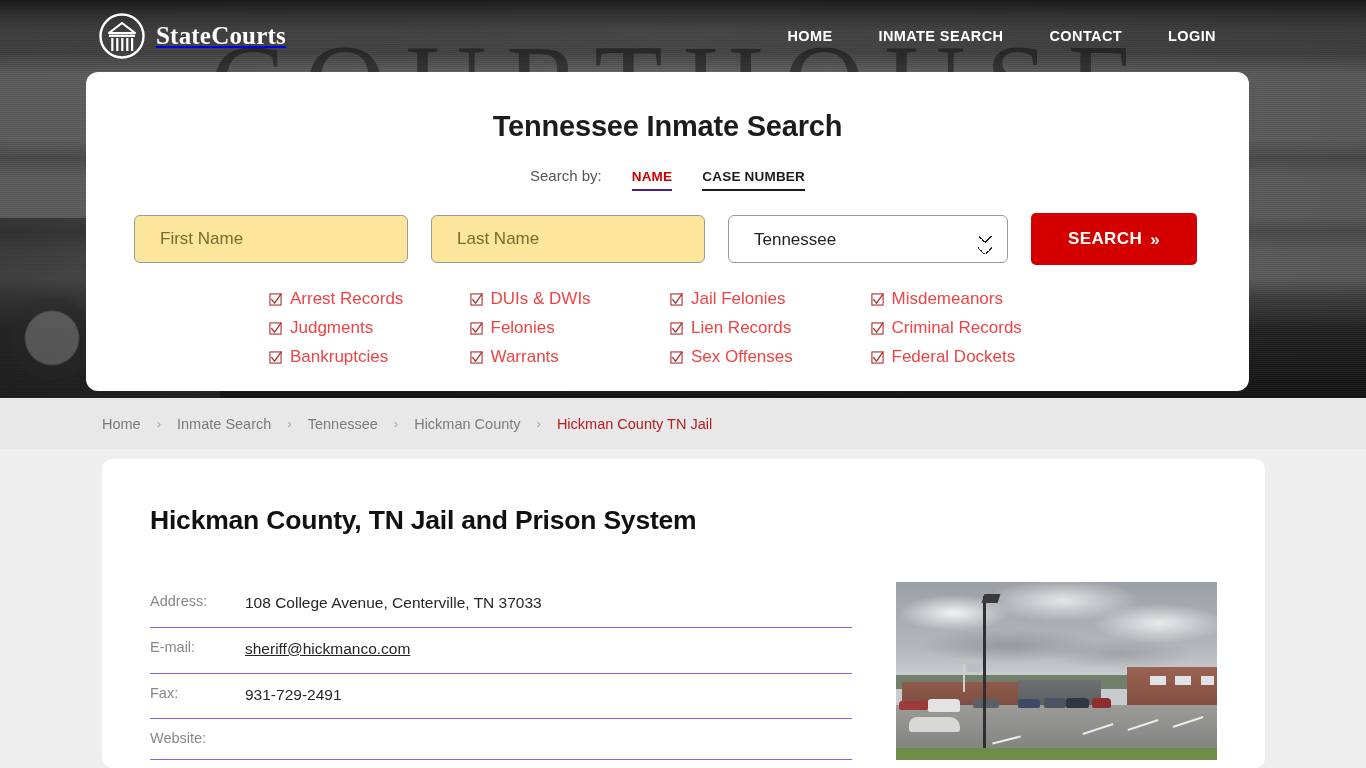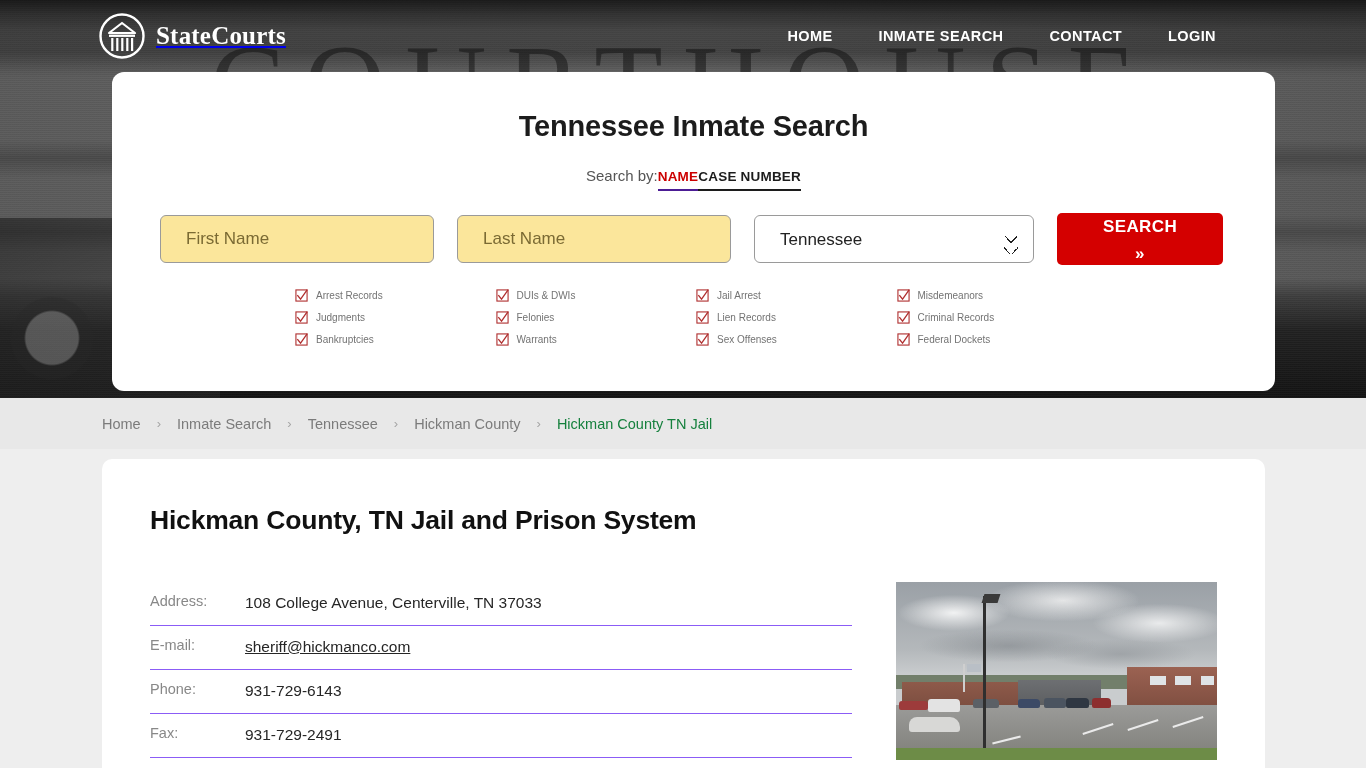--- a/index.html
+++ b/index.html
@@ -105,21 +105,21 @@
     font-size: 14.5px;
     font-weight: bold;
     letter-spacing: .4px;
     text-decoration: none;
     white-space: nowrap;
   }
 
   
   .search-card {
     position: absolute;
-    left: 112px;
+    left: 86px;
     top: 72px;
     width: 1163px;
     height: 319px;
     background: #fff;
     border-radius: 12px;
     z-index: 6;
     padding: 26px 48px 0;
   }
   .search-title {
     text-align: center;
@@ -127,20 +127,21 @@
     font-weight: bold;
     color: #1c1c1c;
     letter-spacing: -.2px;
     margin-top: 12px;
   }
   .searchby {
     margin-top: 24px;
     display: flex;
     justify-content: center;
     align-items: baseline;
+    gap: 30px;
   }
   .searchby-label { font-size: 15px; color: #555; }
   .tab {
     font-size: 13.5px;
     font-weight: bold;
     letter-spacing: .2px;
     padding-bottom: 5px;
     cursor: pointer;
     background: none; border: 0;
     font-family: inherit;
@@ -187,47 +188,47 @@
     height: 52px;
     background: #d40000;
     color: #fff;
     border: 0;
     border-radius: 5px;
     font-size: 17px;
     font-weight: bold;
     letter-spacing: .4px;
     font-family: inherit;
     cursor: pointer;
-    display: flex; align-items: center; justify-content: center; gap: 8px; flex-direction: column;
+    display: flex; align-items: center; justify-content: center; gap: 8px;
   }
   .chev { font-size: 17px; line-height: 1; }
 
   .checks {
     margin-top: 24px;
     display: grid;
     grid-template-columns: repeat(4, 1fr);
     row-gap: 9px;
     padding: 0 130px 0 135px;
   }
-  .chk { display: flex; align-items: center; gap: 8px; font-size: 10px; color: #737373; }
+  .chk { display: flex; align-items: center; gap: 8px; font-size: 17px; color: #ef4444; }
   .chk-box { width: 13px; height: 13px; flex: 0 0 13px; display:block; }
 
   
   .crumbbar {
     position: absolute;
     top: 398px; left: 0; right: 0;
     height: 51px;
     background: #e8e8e8;
     display: flex;
     align-items: center;
     padding-left: 102px;
     gap: 0;
   }
   .crumb { font-size: 14.5px; color: #7b7b7b; text-decoration: none; }
-  .crumb-last { color: #15803d; }
+  .crumb-last { color: #b91c1c; }
   .crumb-sep { color: #a5a5a5; font-size: 13px; margin: 0 16px; }
 
   
   .content-card {
     position: absolute;
     top: 459px;
     left: 102px;
     width: 1163px;
     min-height: 309px;
     background: #fff;
@@ -375,21 +376,21 @@
             <rect x="1" y="1" width="12" height="12" fill="none" stroke="#b03030" stroke-width="1.2"></rect>
             <path d="M2.5 6.5 L6 11 L13.2 0.8" fill="none" stroke="#b03030" stroke-width="1.4"></path>
           </svg>
         <span>DUIs &amp; DWIs</span>
       </div>
       <div class="chk">
         <svg class="chk-box" viewBox="0 0 14 14">
             <rect x="1" y="1" width="12" height="12" fill="none" stroke="#b03030" stroke-width="1.2"></rect>
             <path d="M2.5 6.5 L6 11 L13.2 0.8" fill="none" stroke="#b03030" stroke-width="1.4"></path>
           </svg>
-        <span>Jail Arrest</span>
+        <span>Jail Felonies</span>
       </div>
       <div class="chk">
         <svg class="chk-box" viewBox="0 0 14 14">
             <rect x="1" y="1" width="12" height="12" fill="none" stroke="#b03030" stroke-width="1.2"></rect>
             <path d="M2.5 6.5 L6 11 L13.2 0.8" fill="none" stroke="#b03030" stroke-width="1.4"></path>
           </svg>
         <span>Misdemeanors</span>
       </div>
       <div class="chk">
         <svg class="chk-box" viewBox="0 0 14 14">
@@ -471,24 +472,20 @@
       <tbody>
         <tr>
           <th>Address:</th>
           <td>108 College Avenue, Centerville, TN 37033</td>
         </tr>
         <tr>
           <th>E-mail:</th>
           <td>
             <a href="#">sheriff@hickmanco.com</a>
           </td>
-        </tr>
-        <tr>
-          <th>Phone:</th>
-          <td>931-729-6143</td>
         </tr>
         <tr>
           <th>Fax:</th>
           <td>931-729-2491</td>
         </tr>
         <tr>
           <th>Website:</th>
           <td>
             
           </td>

